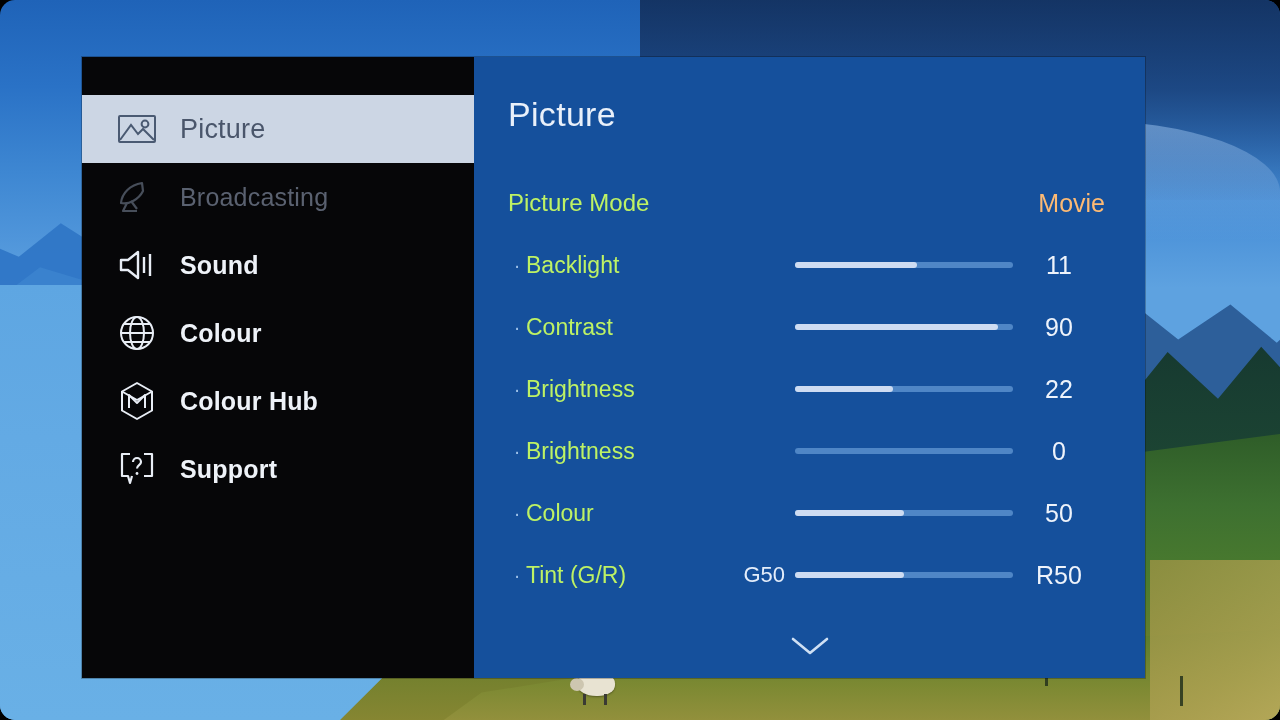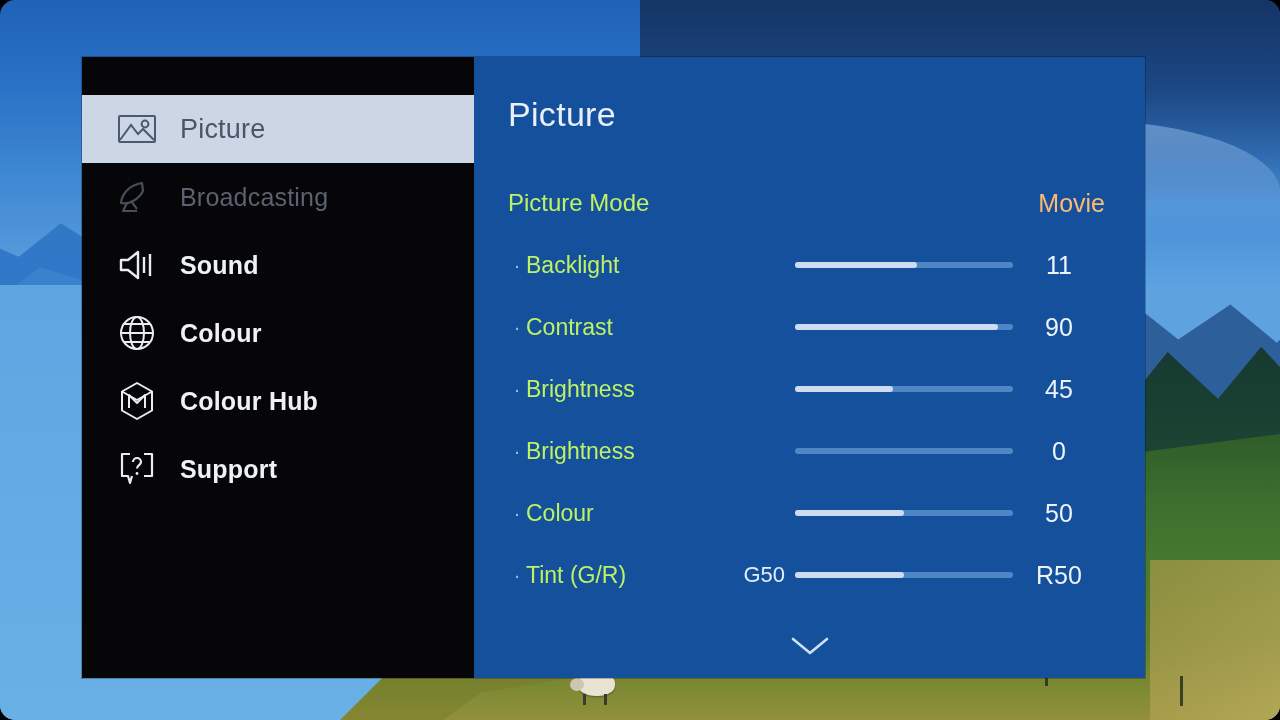--- a/index.html
+++ b/index.html
@@ -322,21 +322,21 @@
         <span class="r-value">90</span>
       </div>
 
       <div class="row">
         <span class="bullet">·</span>
         <span class="r-label">Brightness</span>
         <span class="spacer"></span>
         <span class="slider">
           <span class="fill" style="width: 45%;"></span>
         </span>
-        <span class="r-value">45</span>
+        <span class="r-value">22</span>
       </div>
 
       <div class="row">
         <span class="bullet">·</span>
         <span class="r-label">Brightness</span>
         <span class="spacer"></span>
         <span class="slider">
           <span class="fill" style="width: 0%;"></span>
         </span>
         <span class="r-value">0</span>

